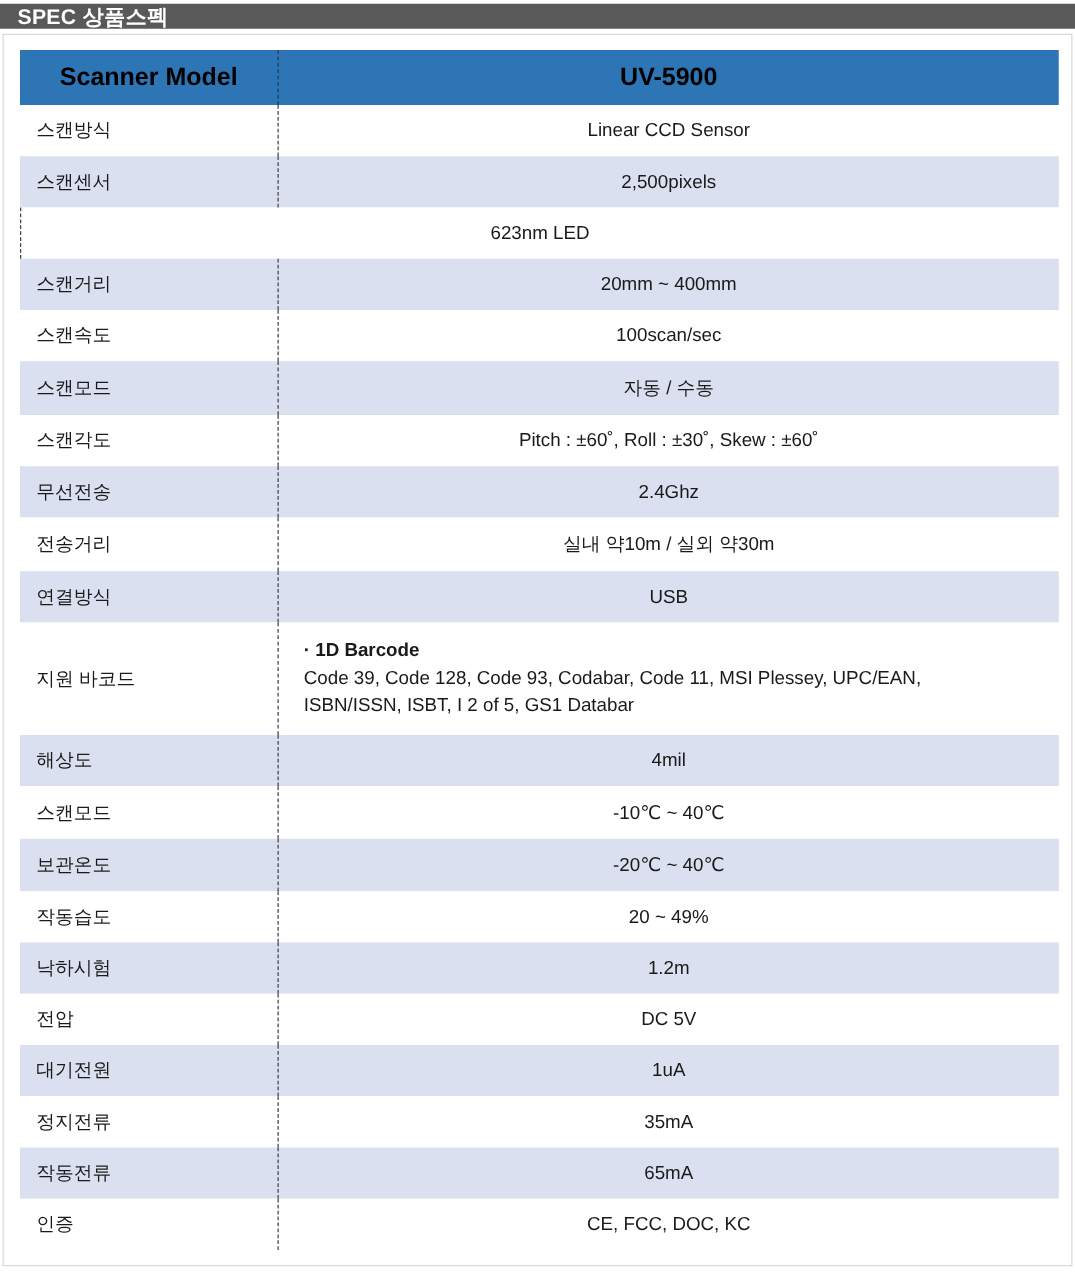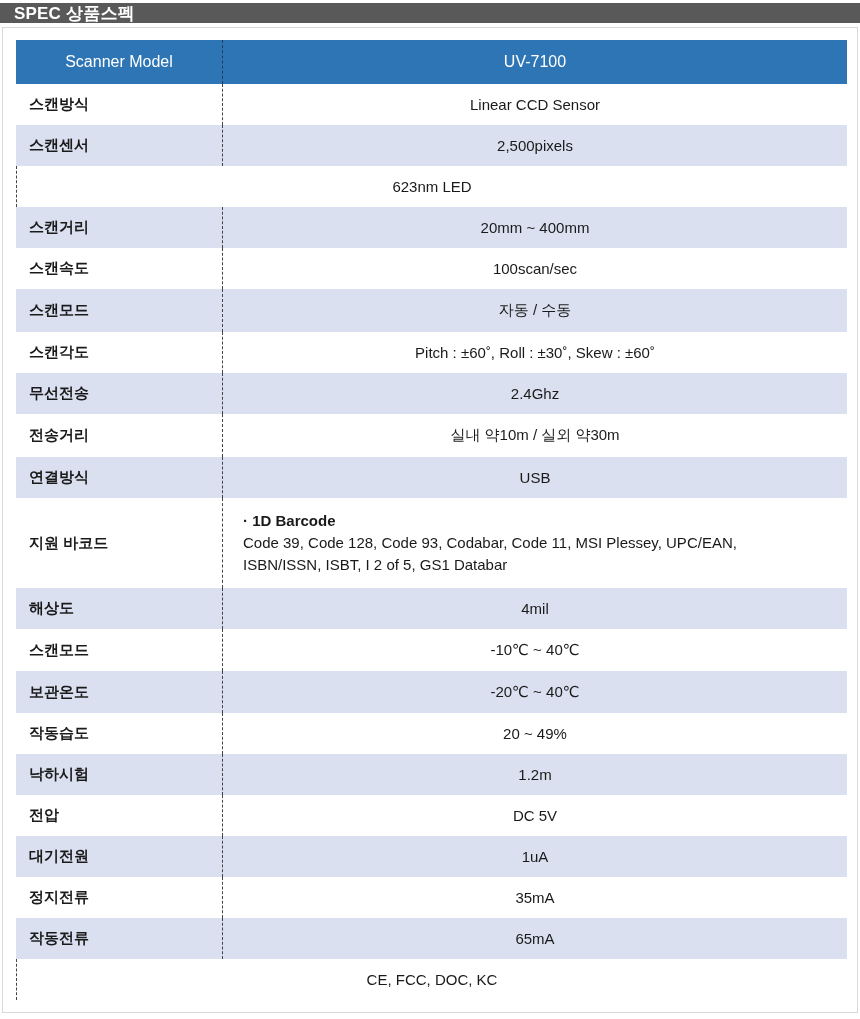--- a/index.html
+++ b/index.html
@@ -38,23 +38,23 @@
     margin: 4px 2px 0 2px;
     border: 1px solid var(--border-color);
     padding: 12px 10px 12px 13px;
     background: #ffffff;
   }
 
   .thead {
     display: flex;
     height: 44px;
     background: var(--header-bg);
-    color: #ffffff;
-    font-weight: normal;
-    font-size: 16px;
+    color: #000000;
+    font-weight: bold;
+    font-size: 20px;
   }
   .thead .th-label {
     width: 206px;
     display: flex;
     align-items: center;
     justify-content: center;
   }
   .thead .th-value {
     flex: 1;
     display: flex;
@@ -68,21 +68,21 @@
     min-height: 40px;
     background: #ffffff;
   }
   .rows .row:nth-child(even) { background: var(--alt-bg); }
 
   .cell-label {
     width: 206px;
     display: flex;
     align-items: center;
     padding-left: 13px;
-    font-weight: bold;
+    font-weight: normal;
     font-size: 15px;
   }
   .cell-value {
     flex: 1;
     display: flex;
     align-items: center;
     justify-content: center;
     font-size: 15px;
     border-left: 1px dashed var(--divider-color);
     padding: 12px 10px;
@@ -103,21 +103,21 @@
 <body>
 
 <div class="title-bar">
   <span>SPEC 상품스펙</span>
 </div>
 
 <div class="spec-box">
 
   <div class="thead">
     <div class="th-label">Scanner Model</div>
-    <div class="th-value">UV-7100</div>
+    <div class="th-value">UV-5900</div>
   </div>
 
   <div class="rows">
 
     <div class="row">
       <div class="cell-label">스캔방식</div>
       <div class="cell-value">Linear CCD Sensor</div>
     </div>
 
     <div class="row">
@@ -211,17 +211,18 @@
       <div class="cell-label">정지전류</div>
       <div class="cell-value">35mA</div>
     </div>
 
     <div class="row">
       <div class="cell-label">작동전류</div>
       <div class="cell-value">65mA</div>
     </div>
 
     <div class="row">
+      <div class="cell-label">인증</div>
       <div class="cell-value">CE, FCC, DOC, KC</div>
     </div>
 
   </div>
 </div>
 
 </body></html>

